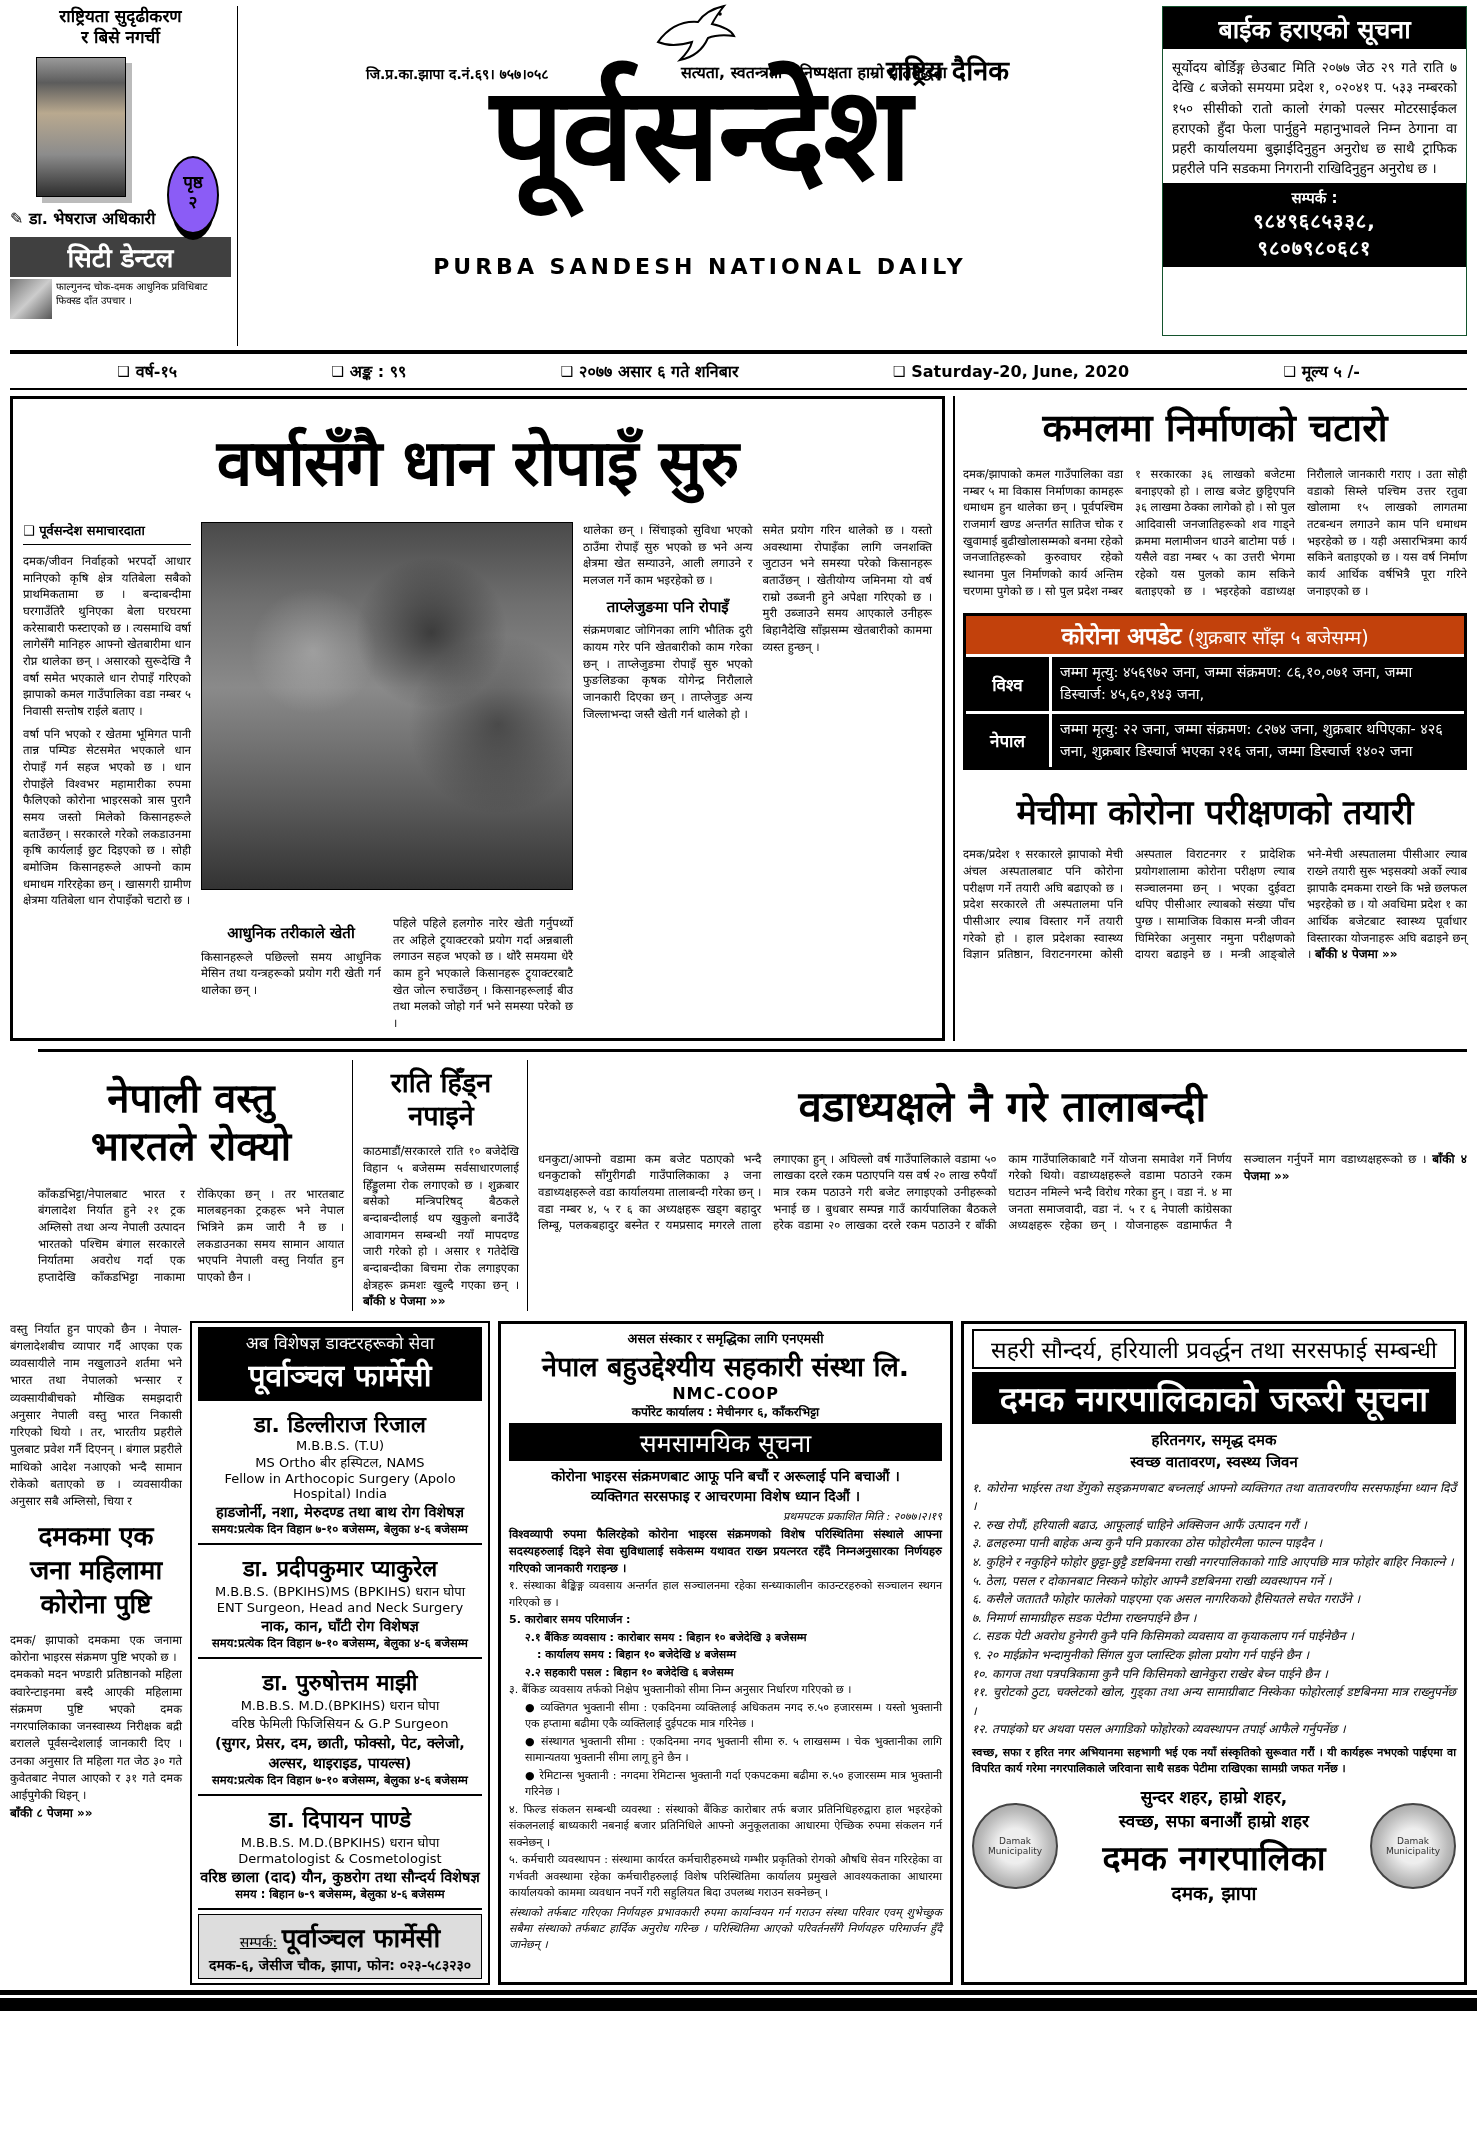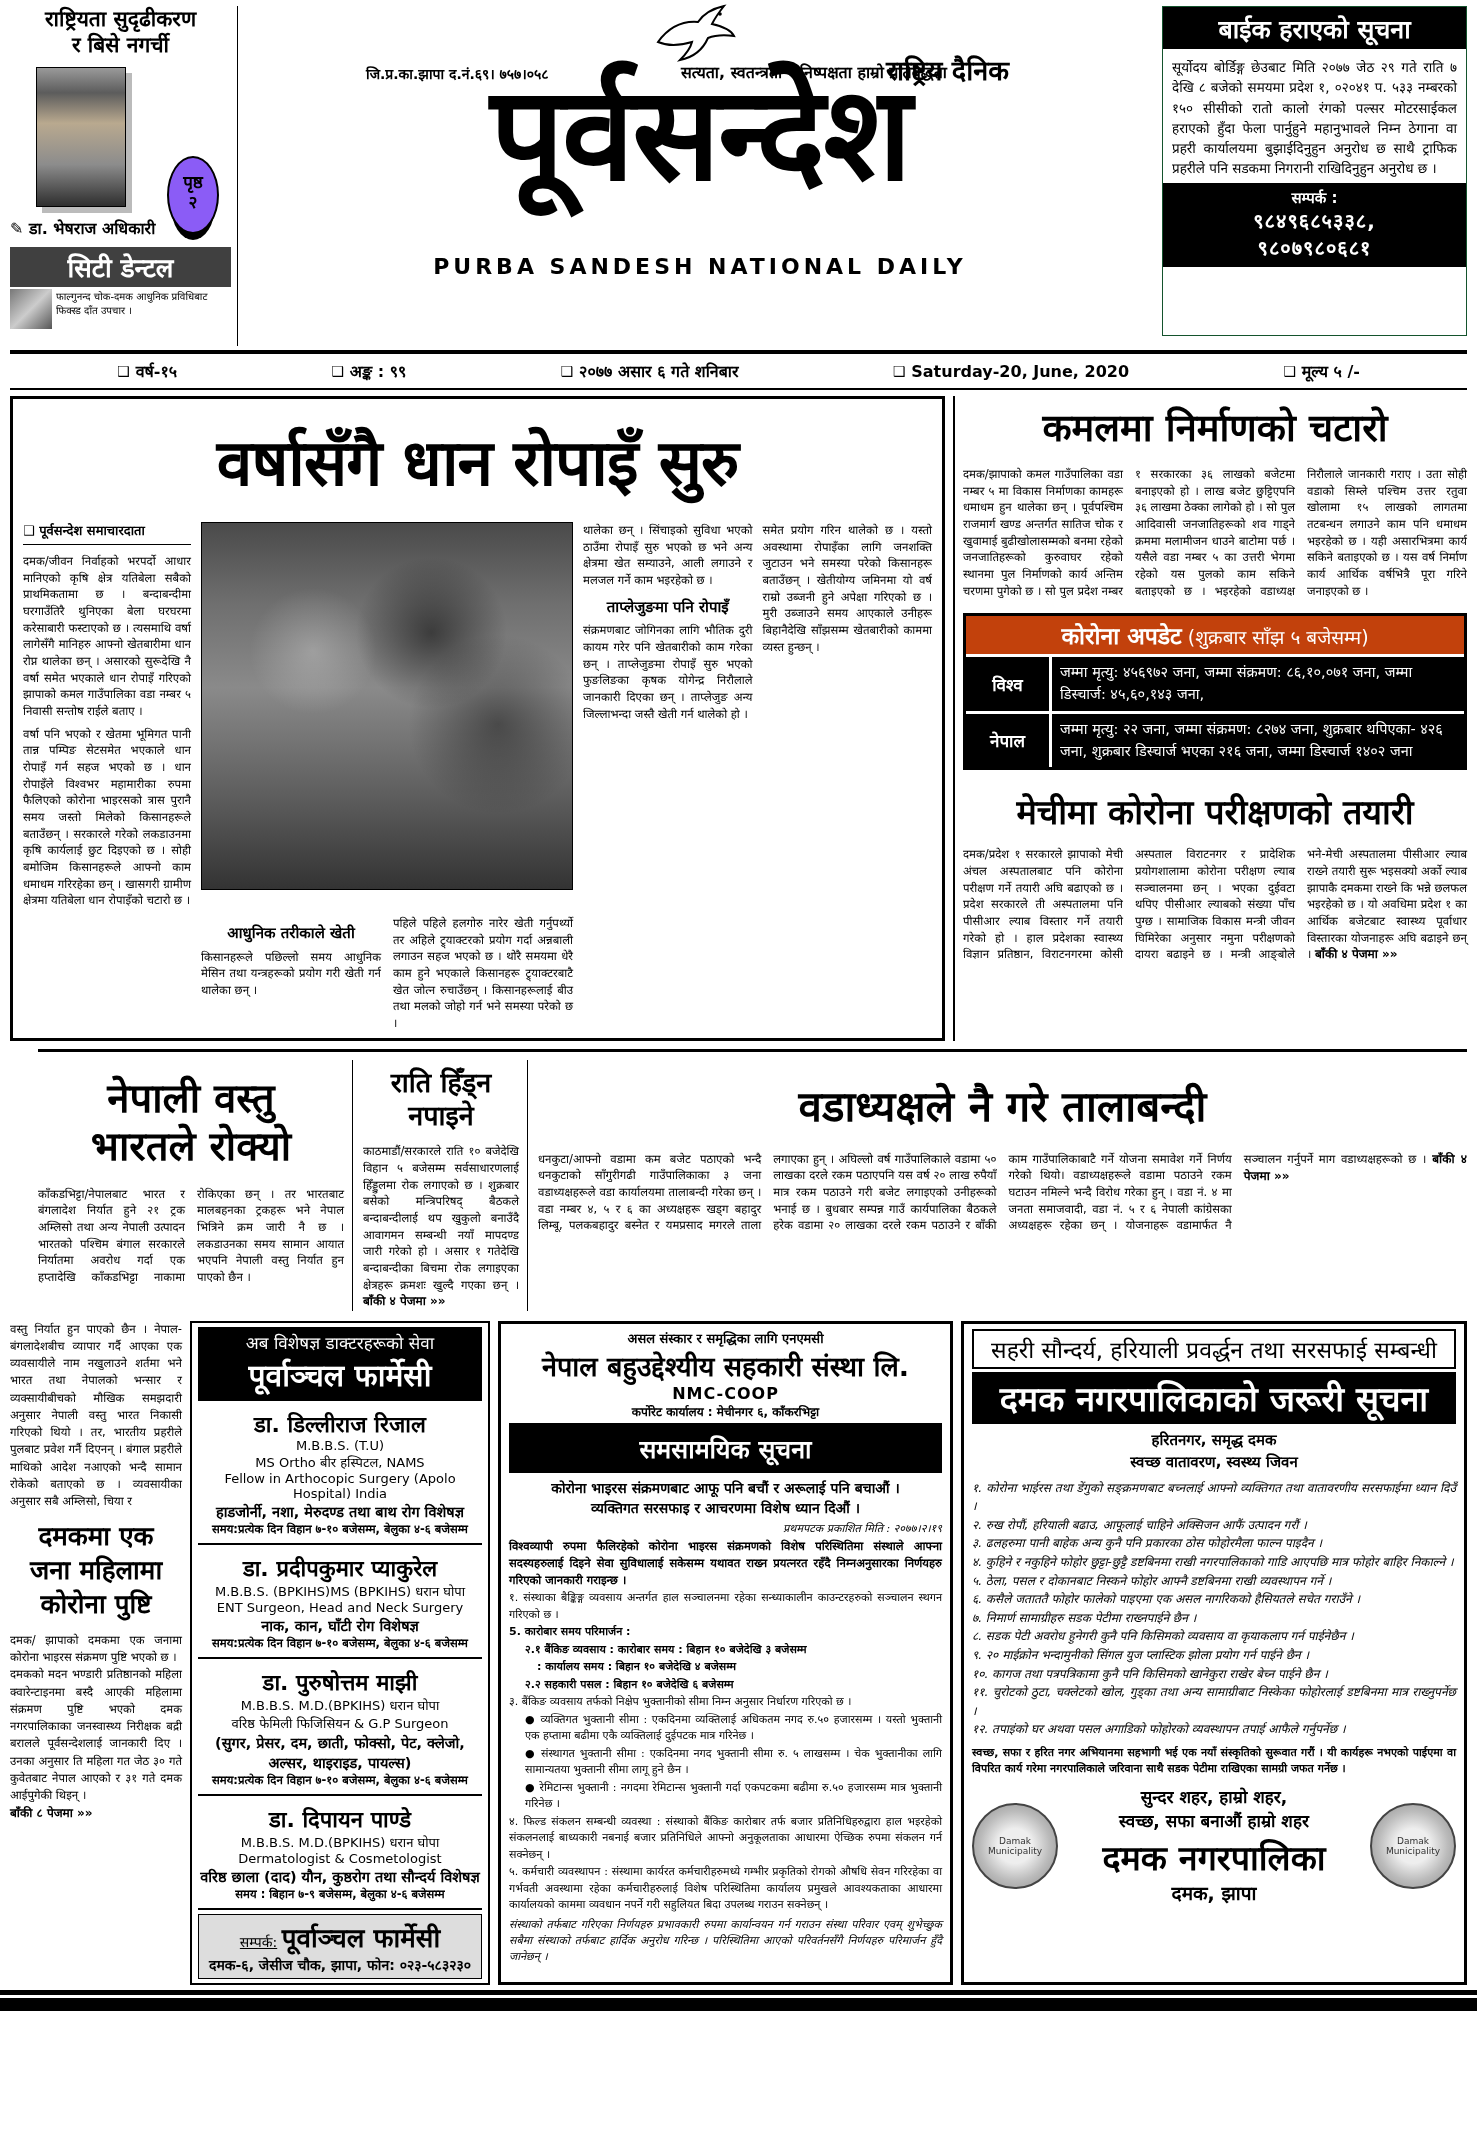--- a/index.html
+++ b/index.html
@@ -8,21 +8,21 @@
   #page {
     width:1477px; min-height:2155px; margin:0 auto; background:#fff; color:#000;
     padding:6px 10px 0 10px; position:relative; overflow:hidden;
   }
   .jt { text-align:justify; }
   .pre { white-space:pre-line; }
 
   
   #mast { display:flex; gap:8px; height:340px; }
   #mast-left { width:228px; border-right:1px solid #000; padding-right:6px; position:relative; }
-  .teaser-title { font-weight:bold; font-size:21px; text-align:center; line-height:1.25; }
+  .teaser-title { font-weight:bold; font-size:17px; text-align:center; line-height:1.25; }
   .col-photo { width:90px; height:140px; margin:8px 0 0 26px; border:1px solid #000;
     background:linear-gradient(180deg,#9a9a9a 0%,#5c5c5c 18%,#b9a98f 40%,#8c8c8c 70%,#2e2e2e 100%);
     box-shadow:6px 6px 0 #bbb; }
   .page-badge { position:absolute; right:18px; top:150px; width:52px; height:78px; border:2px solid #000;
     border-radius:50%; text-align:center; font-weight:bold; font-size:17px; padding-top:14px; line-height:1.2;
     background:#8b5cf6; box-shadow:0 10px 0 -4px #000; }
   .teaser-author { font-size:16px; font-weight:bold; margin-top:10px; }
   .dental { margin-top:8px; }
   .dental-title { background:#404040; color:#fff; font-weight:bold; font-size:26px; text-align:center; padding:2px 0; }
   .dental-body { font-size:10px; display:flex; gap:4px; margin-top:2px; }
@@ -114,21 +114,21 @@
   .pharm-foot { background:#ddd; border:1px solid #000; padding:4px; margin-top:4px; }
   .pharm-foot .f1 { font-size:14px; }
   .pharm-foot .f1 b { font-size:26px; }
   .pharm-foot .f2 { font-size:14px; font-weight:bold; }
 
   .coop { width:455px; border:3px solid #000; padding:5px 8px; }
   .coop-s { text-align:center; font-size:13px; font-weight:bold; }
   .coop-org { text-align:center; font-size:27px; font-weight:bold; }
   .coop-abbr { text-align:center; font-size:16px; font-weight:bold; letter-spacing:1px; }
   .coop-off { text-align:center; font-size:12px; font-weight:bold; margin-bottom:3px; }
-  .coop-band { background:#000; color:#fff; text-align:center; font-size:25px; font-weight:bold; padding:8px 0; }
+  .coop-band { background:#000; color:#fff; text-align:center; font-size:25px; font-weight:normal; padding:2px 0; }
   .coop-lede { font-size:14px; font-weight:bold; text-align:center; margin:5px 0 2px 0; line-height:1.45; }
   .coop-pub { text-align:right; font-style:italic; font-size:11px; }
   .coop-intro { font-size:11.5px; font-weight:bold; line-height:1.45; margin-top:3px; }
   .coop-items { font-size:11px; line-height:1.5; margin-top:2px; }
   .coop-items div { margin-top:1px; }
   .coop-items .sub { padding-left:16px; }
   .coop-items .sub2 { padding-left:28px; }
   .coop-foot { font-size:11px; font-style:italic; margin-top:3px; line-height:1.45; }
 
   .muni { flex:1; border:3px solid #000; padding:5px 8px; }

